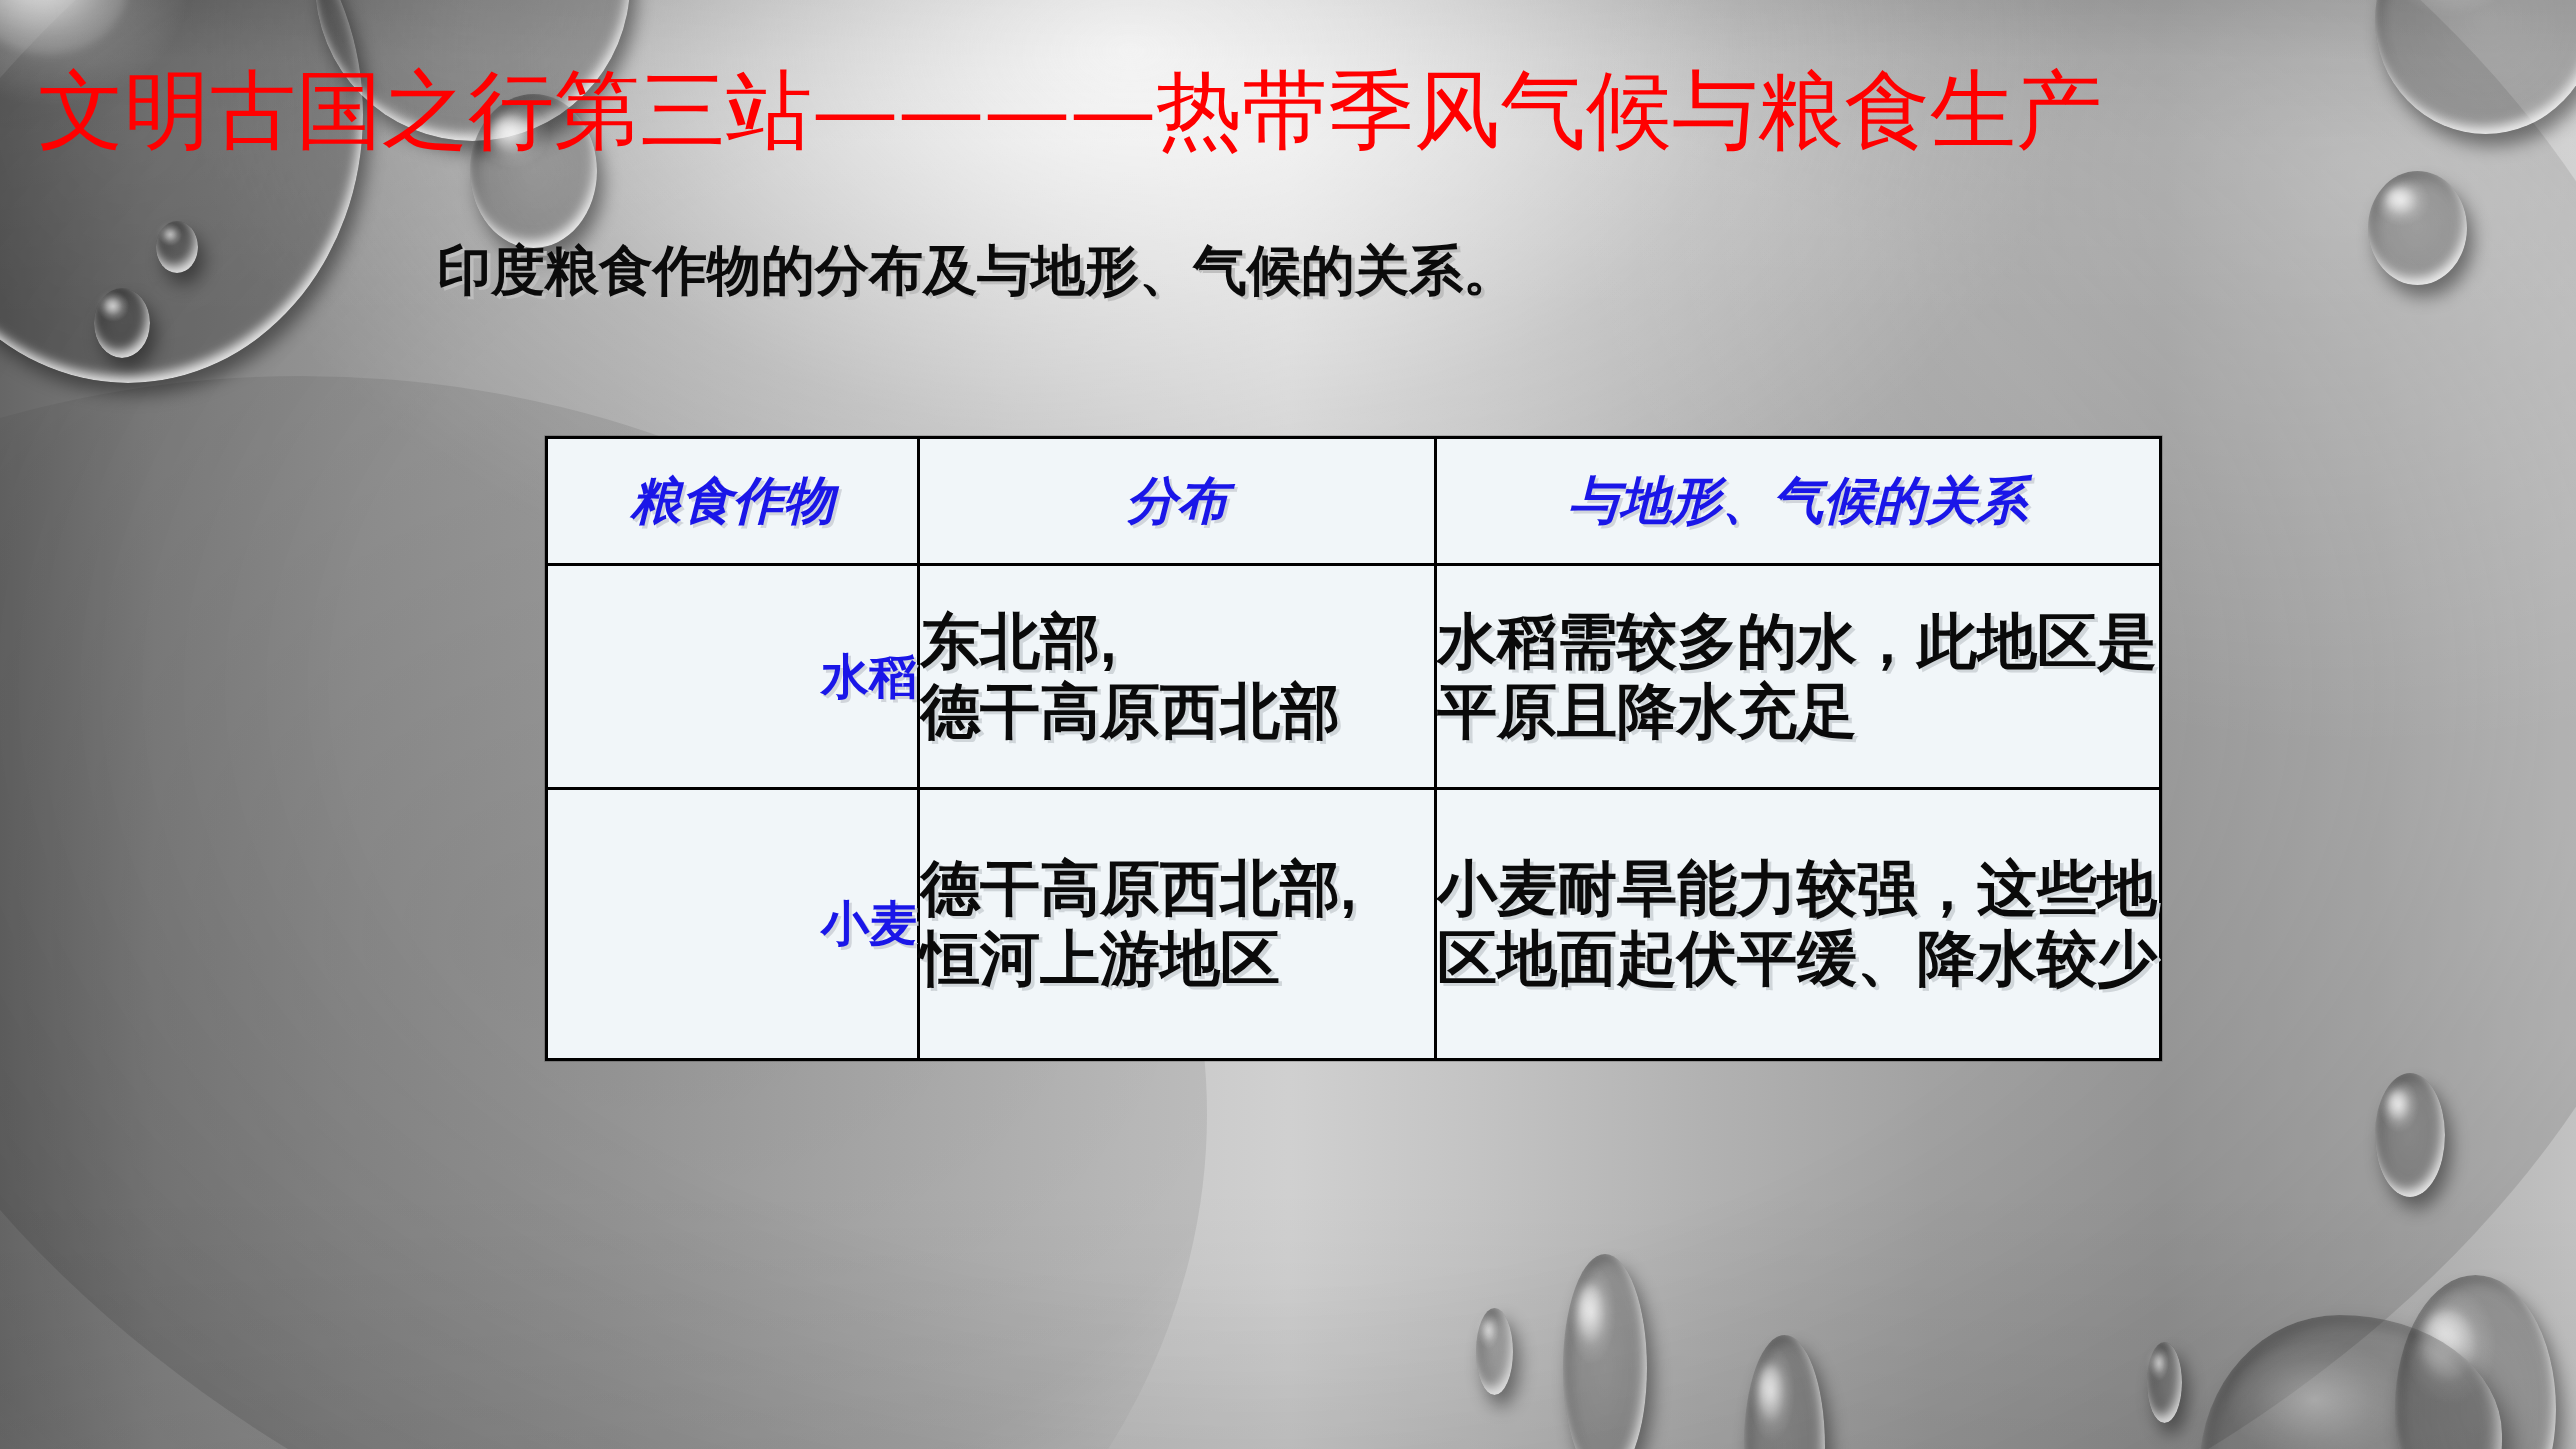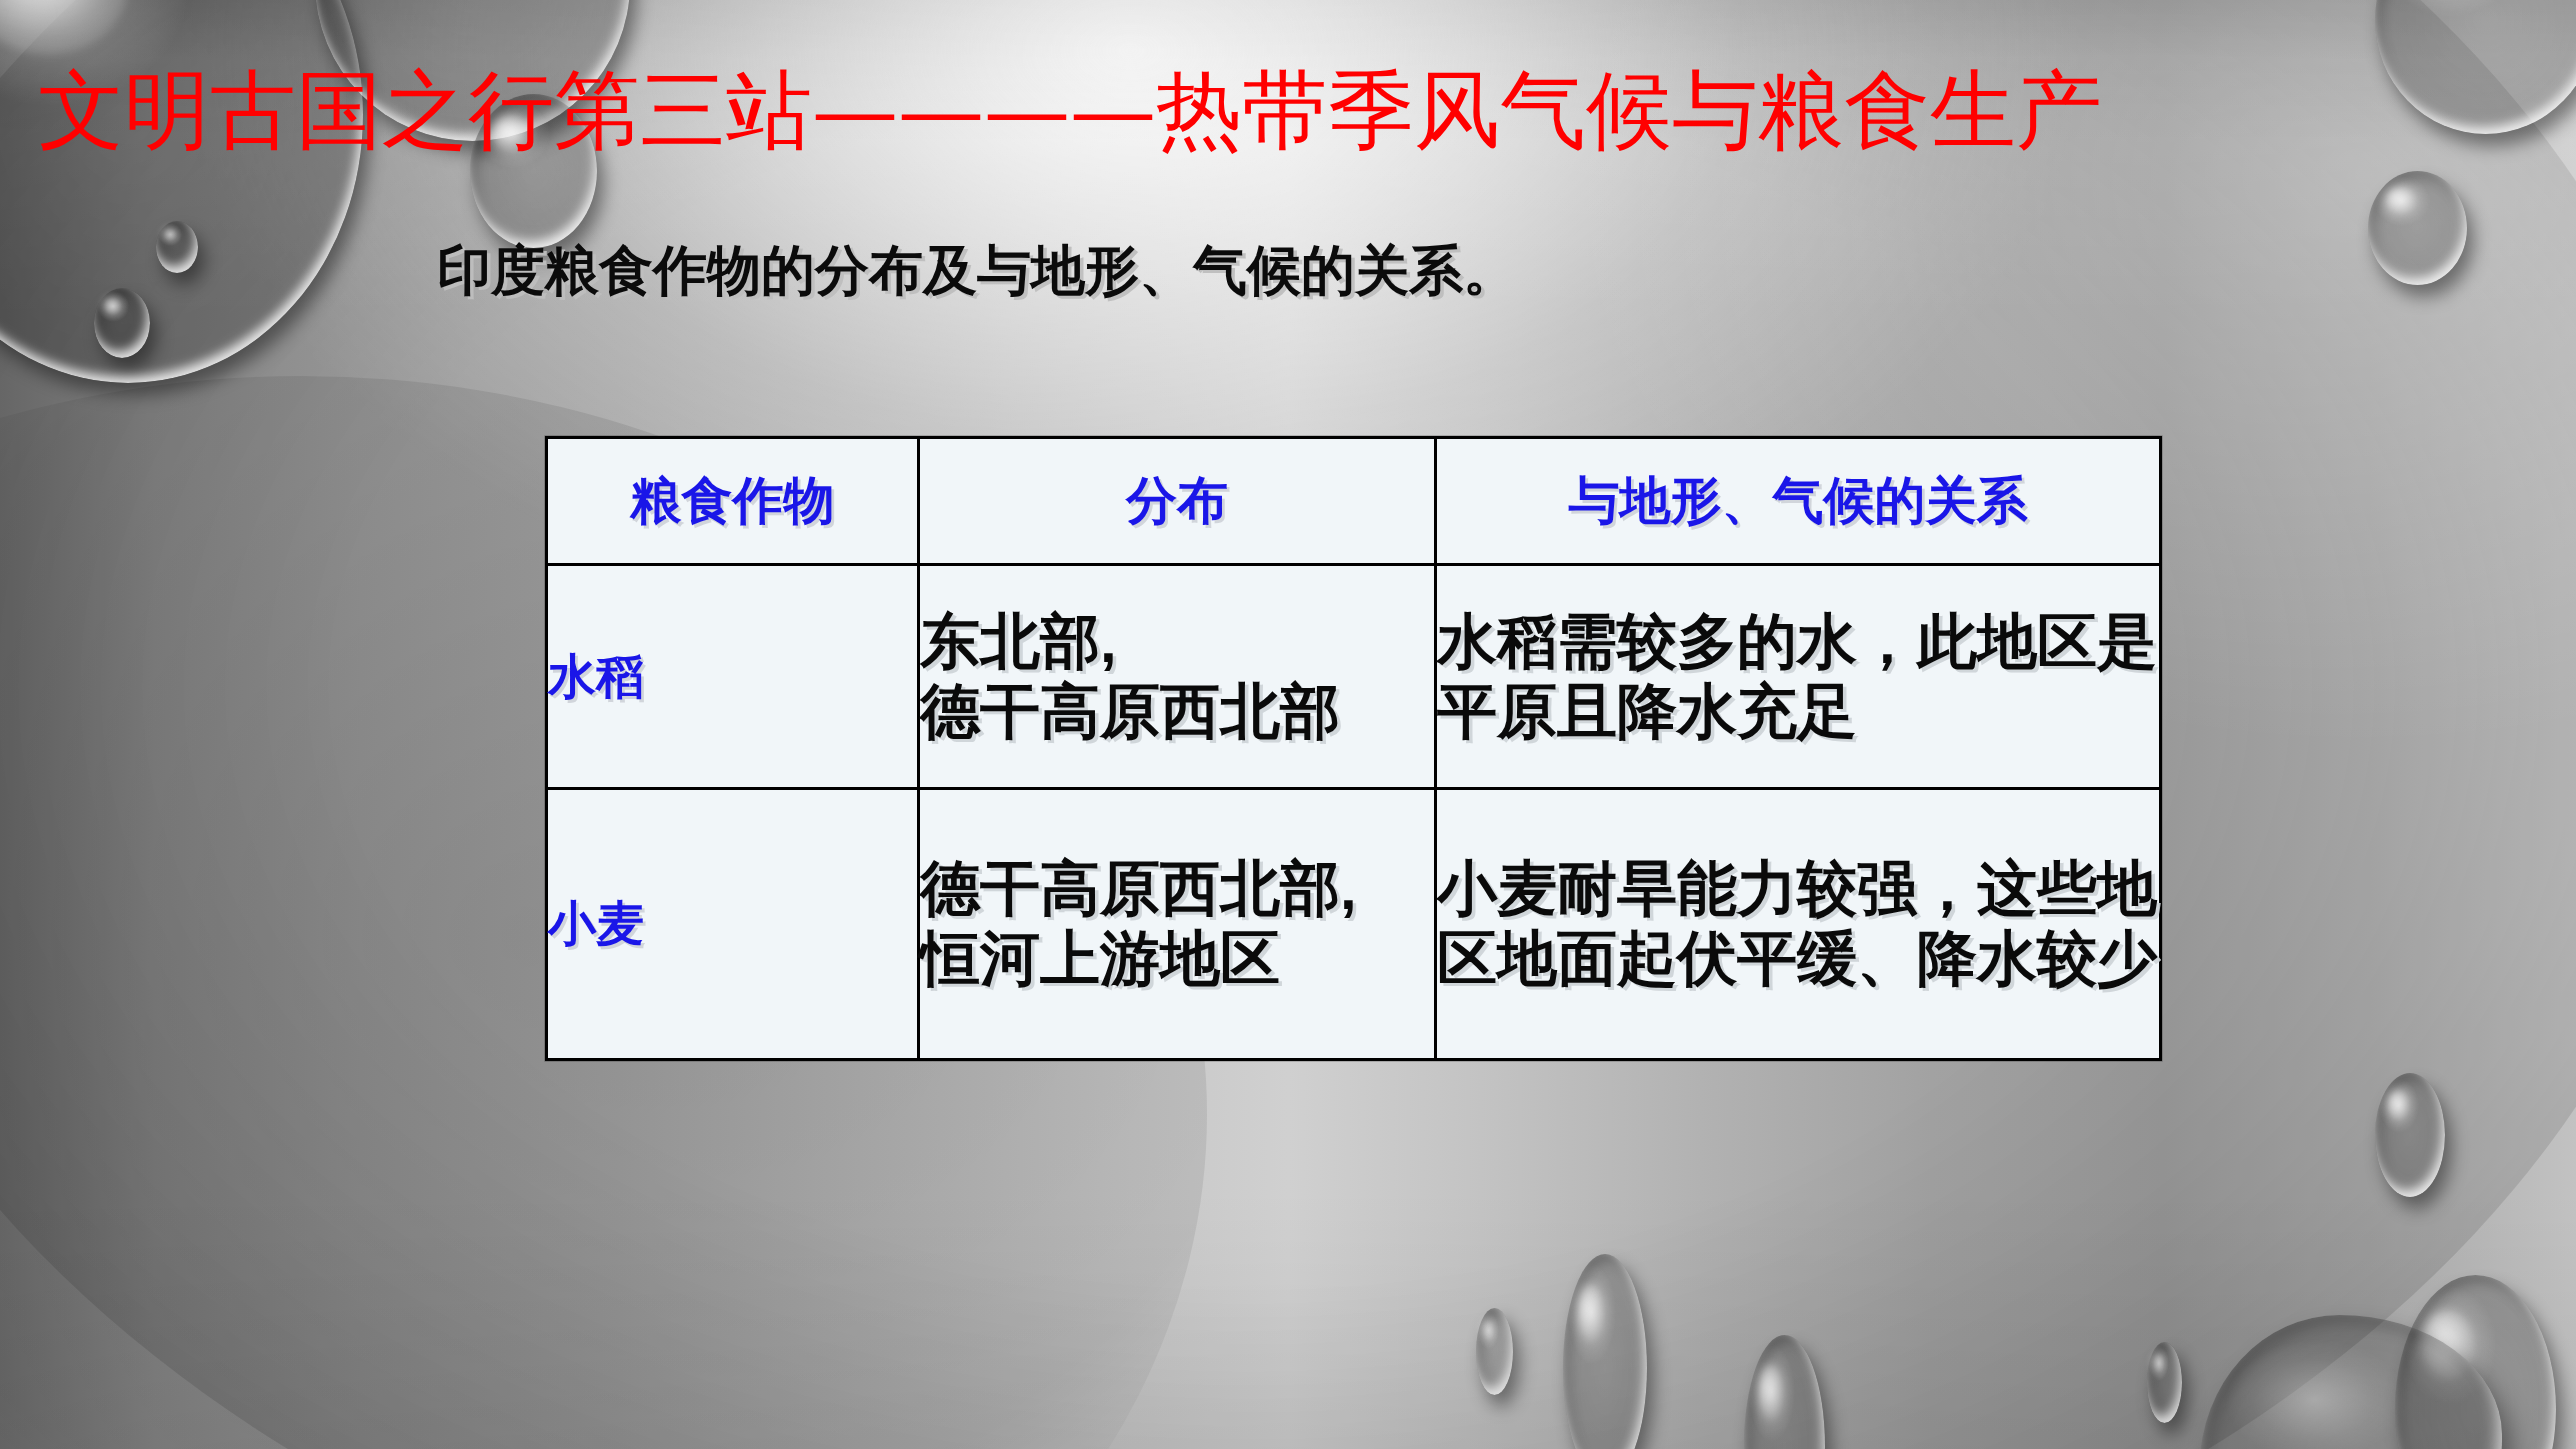--- a/index.html
+++ b/index.html
@@ -212,25 +212,26 @@
 
   .th-cell {
     height: 124px;
     text-align: center;
     color: #1a16e8;
     font-size: 51px;
     font-weight: bold;
     font-family: "Liberation Sans", "DejaVu Sans", sans-serif;
     white-space: nowrap;
     text-shadow: 2.7px 2.7px 0 rgba(205,210,215,0.9);
+    font-style: italic;
   }
 
   .crop-cell {
     height: 100%;
-    text-align: left;
+    text-align: right;
     color: #1a16e8;
     font-size: 48px;
     font-weight: bold;
     white-space: nowrap;
     text-shadow: 2.7px 2.7px 0 rgba(205,210,215,0.9);
   }
 
   .body-cell {
     color: #0a0a0a;
     font-size: 60px;

